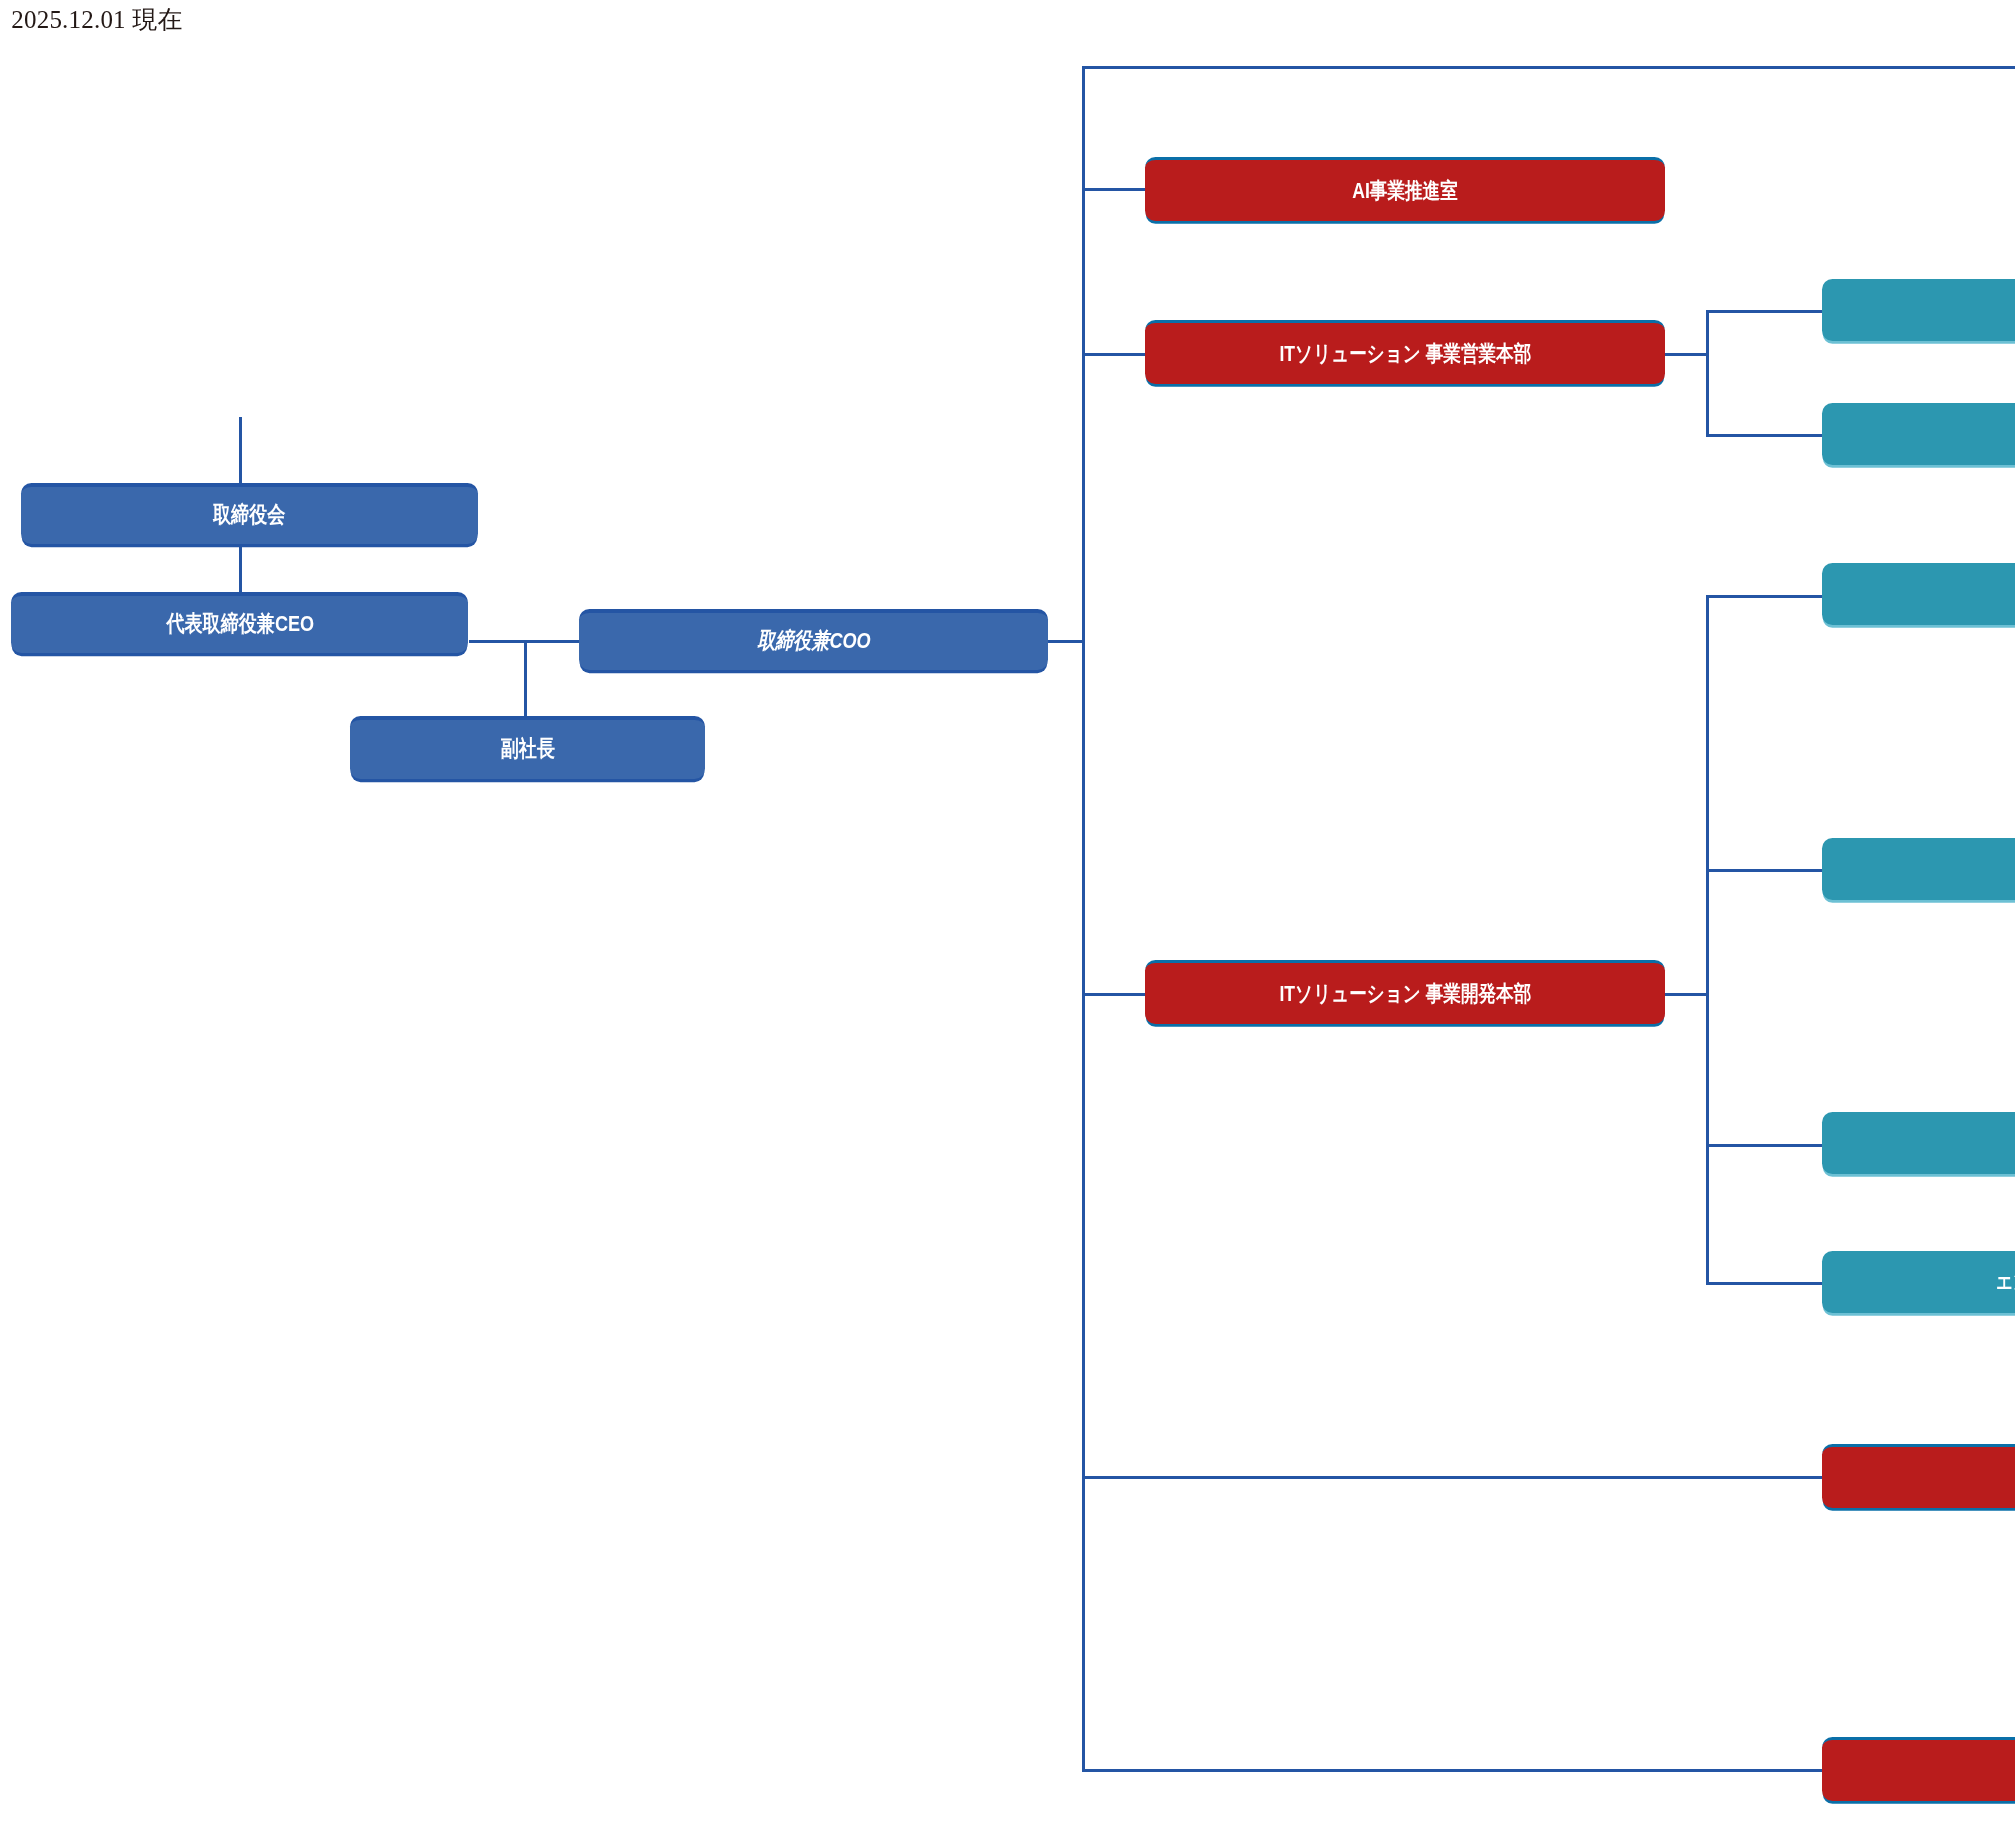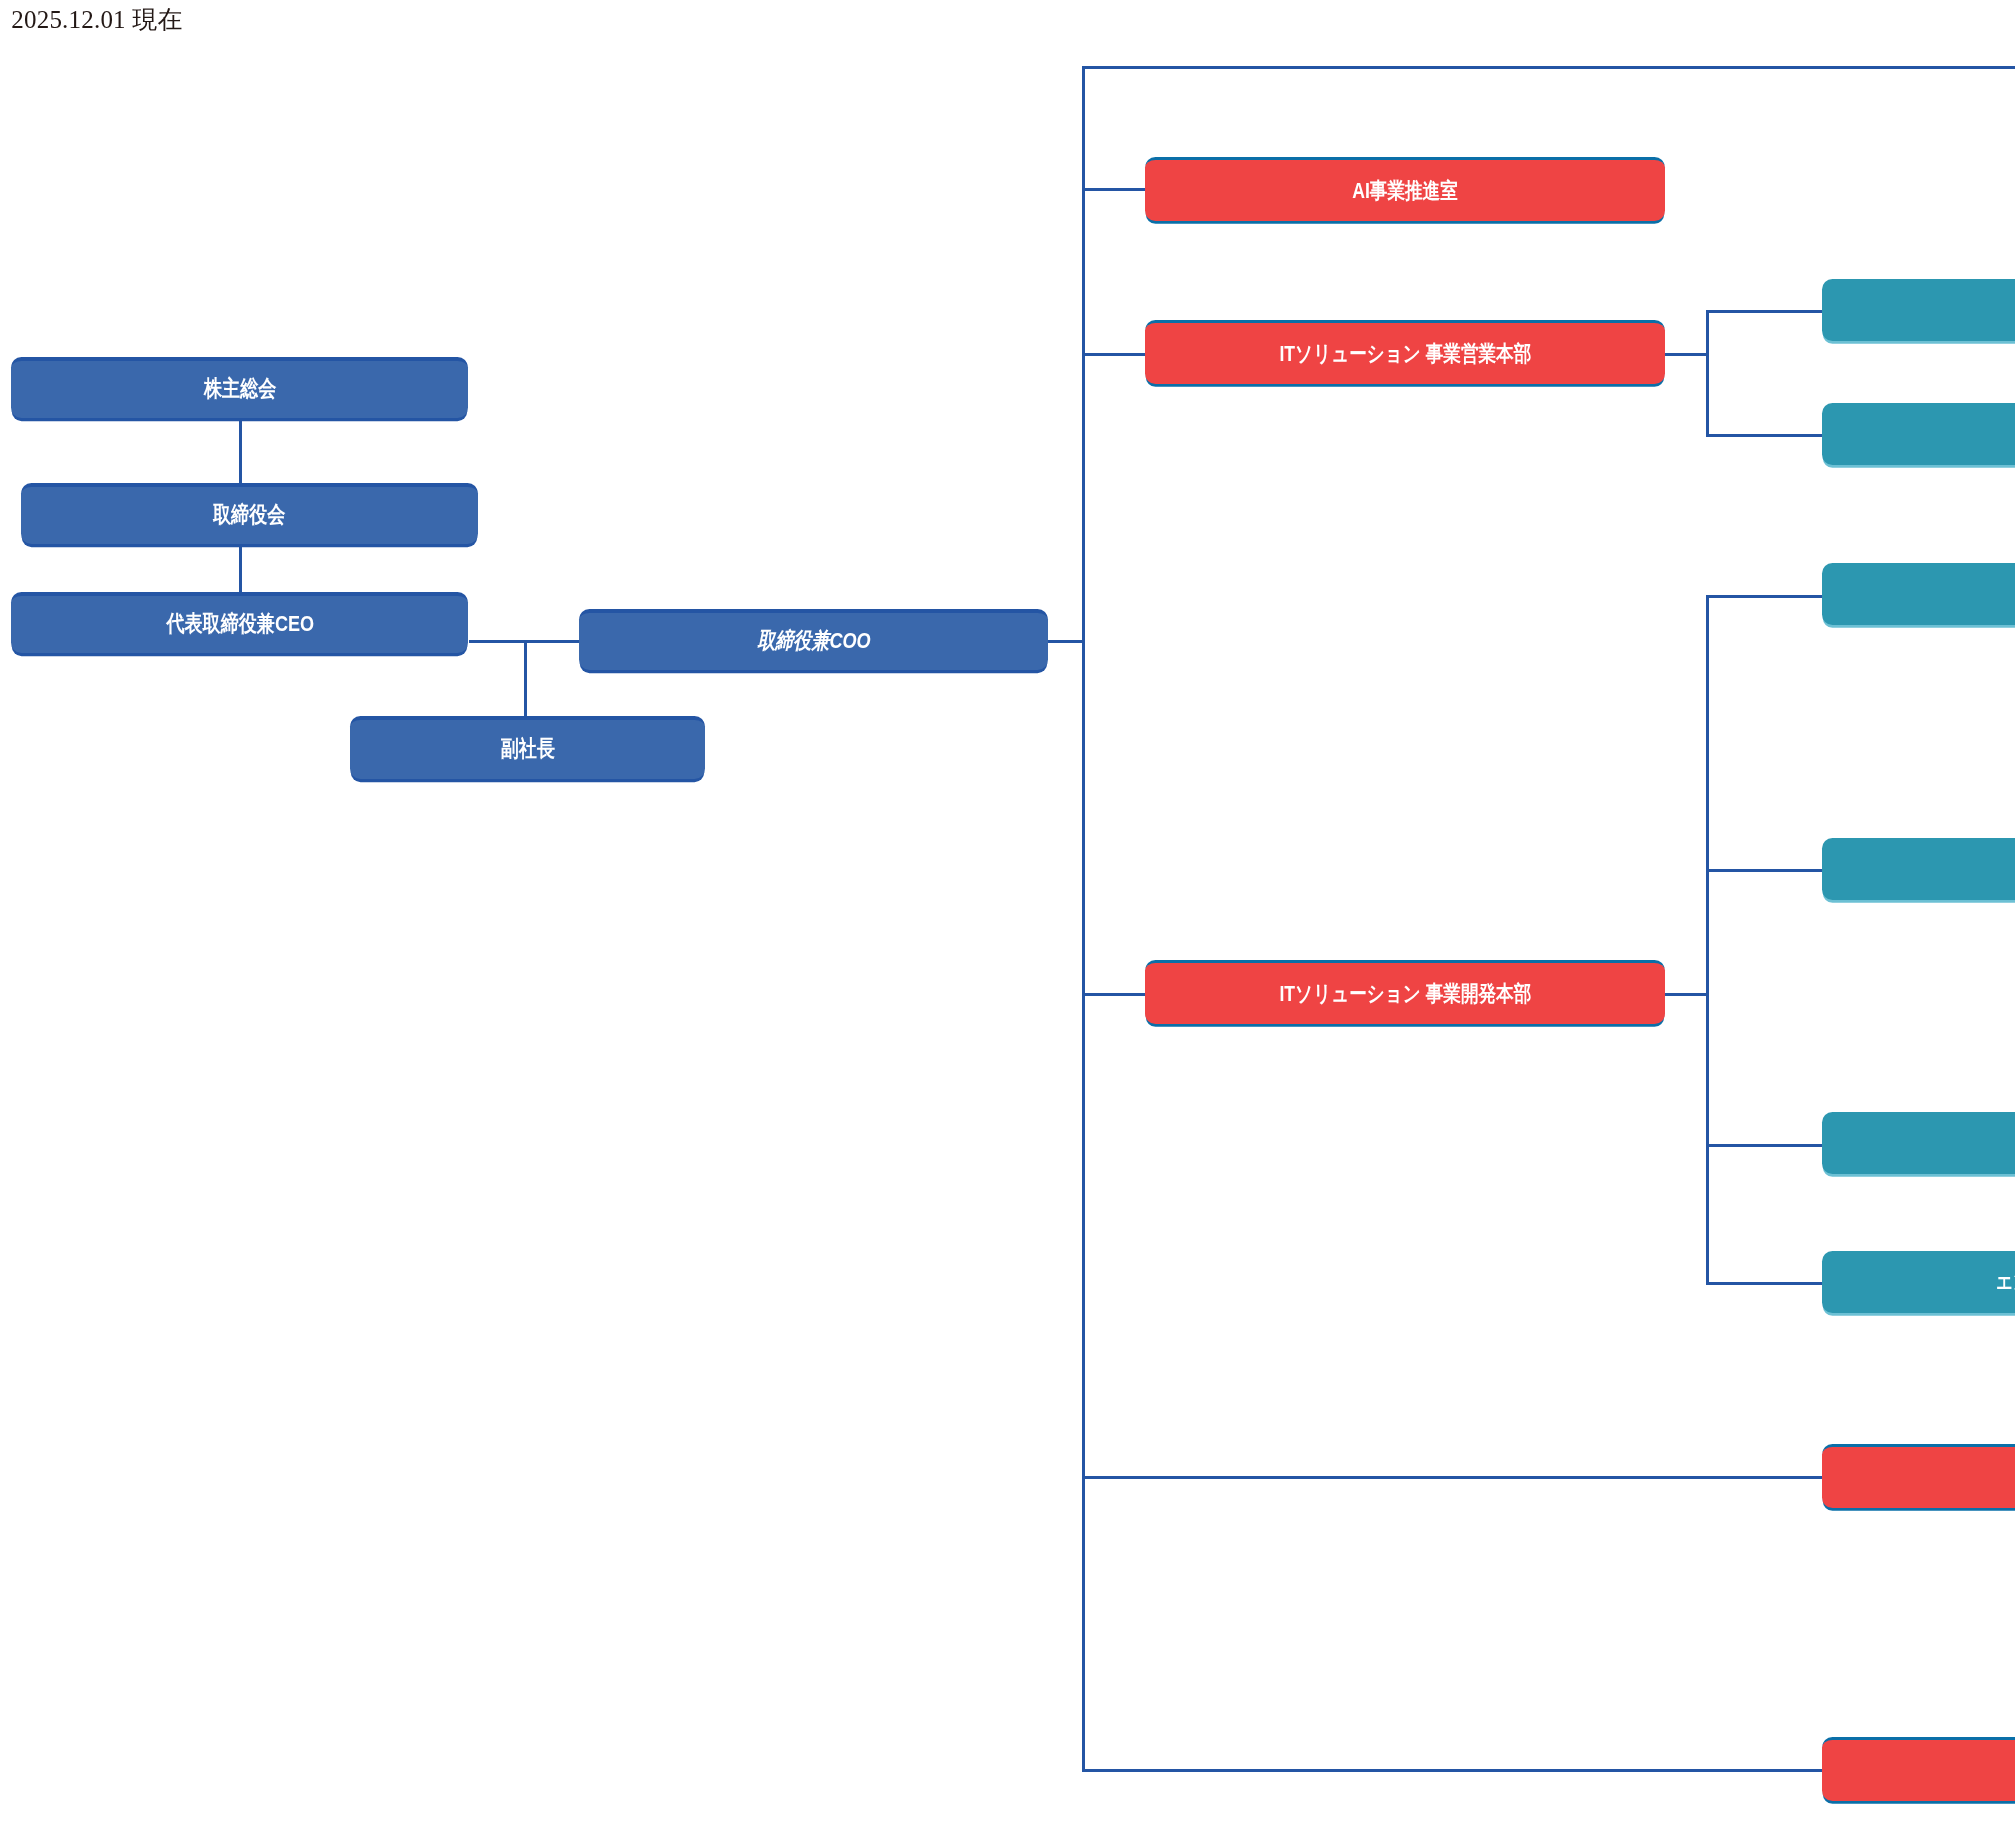--- a/index.html
+++ b/index.html
@@ -42,21 +42,21 @@
   
   .lv1{
     background:#3A68AC;
     border-top:4px solid #2455A4;
     border-radius:10.5px;
     box-shadow:0 4px 0 -0.8px #2455A4;
     font-size:22.6px;
   }
   
   .lv2{
-    background:#ef4444;
+    background:#b91c1c;
     border-top:3.6px solid #0A6FA8;
     border-radius:10.5px;
     box-shadow:0 3.6px 0 -0.8px #0A6FA8;
     font-size:22px;
   }
   
   .lv3{
     background:#2C97B0;
     border-radius:10.5px;
     box-shadow:0 3.6px 0 -0.8px #6CC0D4;
@@ -104,23 +104,20 @@
   <div class="ln h c-navy" style="left:1706px; top:310px; width:117px;"></div>
   <div class="ln h c-navy" style="left:1706px; top:434px; width:117px;"></div>
 
   <div class="ln h c-navy" style="left:1664px; top:993px; width:44px;"></div>
   <div class="ln v c-navy" style="left:1706px; top:595px; height:689px;"></div>
   <div class="ln h c-navy" style="left:1706px; top:595px; width:117px;"></div>
   <div class="ln h c-navy" style="left:1706px; top:869px; width:117px;"></div>
   <div class="ln h c-navy" style="left:1706px; top:1144px; width:117px;"></div>
   <div class="ln h c-navy" style="left:1706px; top:1282px; width:117px;"></div>
 
-  <div class="node lv1" style="left:11.3px; top:357px; width:457px; height:61px;">
-    <span class="lbl">株主総会</span>
-  </div>
 
   <div class="node lv1" style="left:21px; top:483px; width:457px; height:61px;">
     <span class="lbl">取締役会</span>
   </div>
 
   <div class="node lv1" style="left:11.3px; top:592px; width:457px; height:61px;">
     <span class="lbl">代表取締役兼CEO</span>
   </div>
 
   <div class="node lv1" style="left:350px; top:716px; width:355px; height:63px;">

